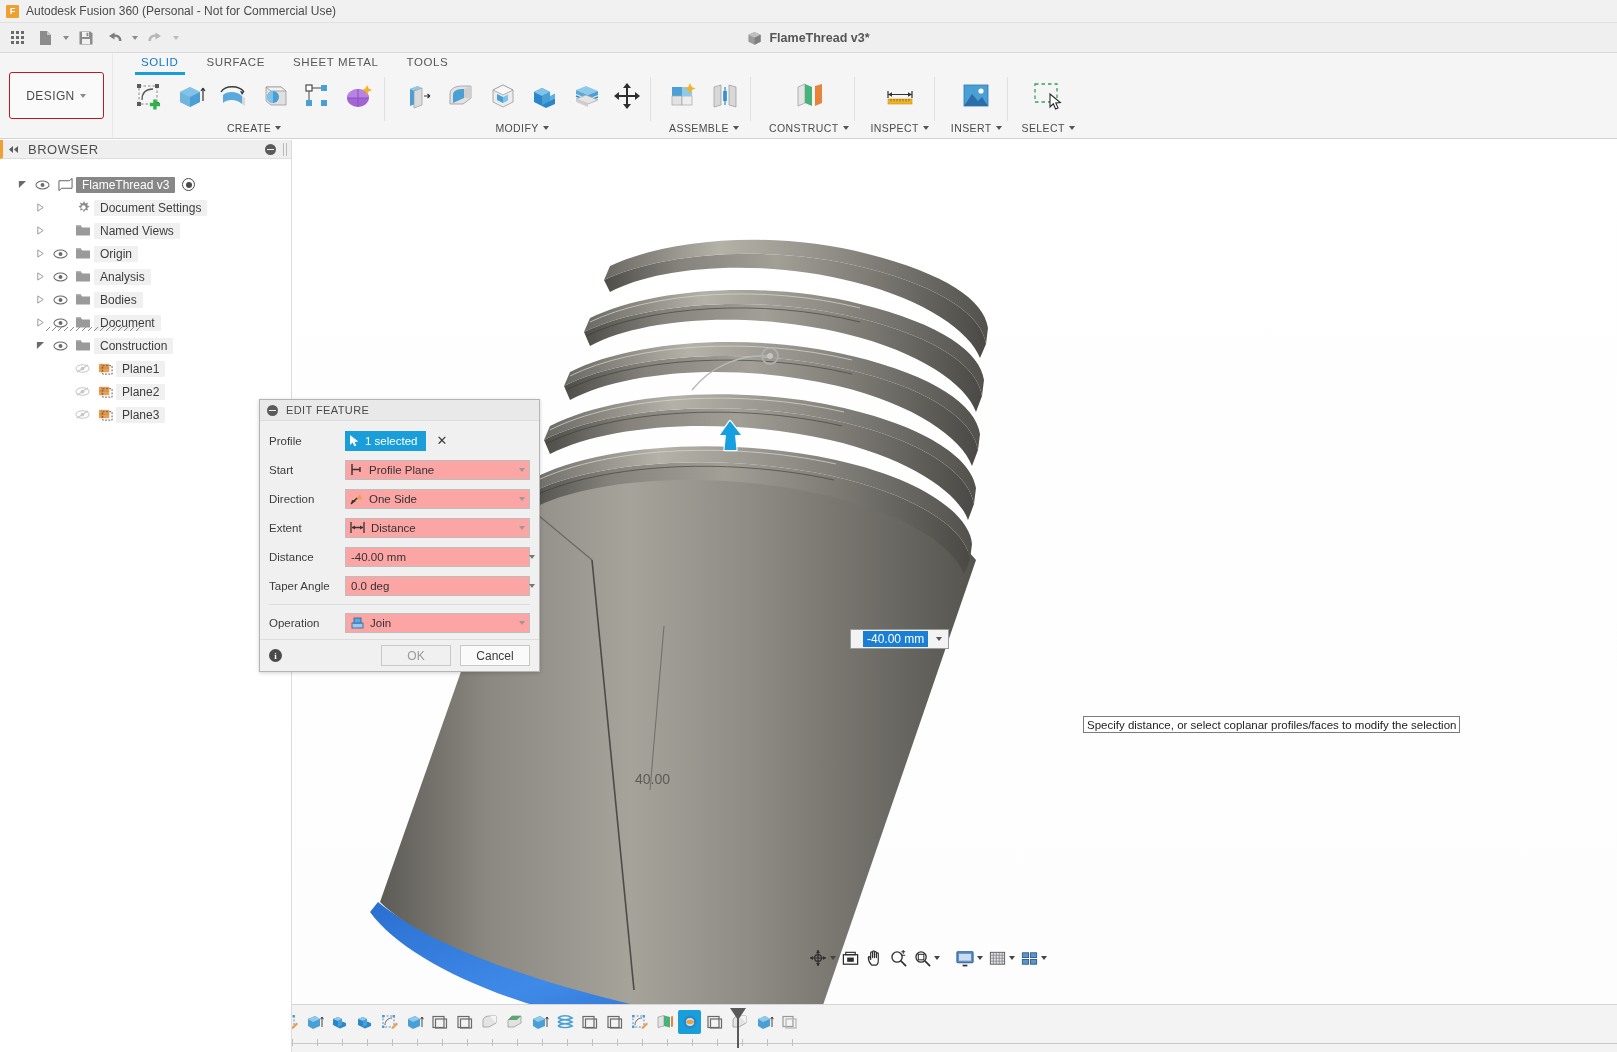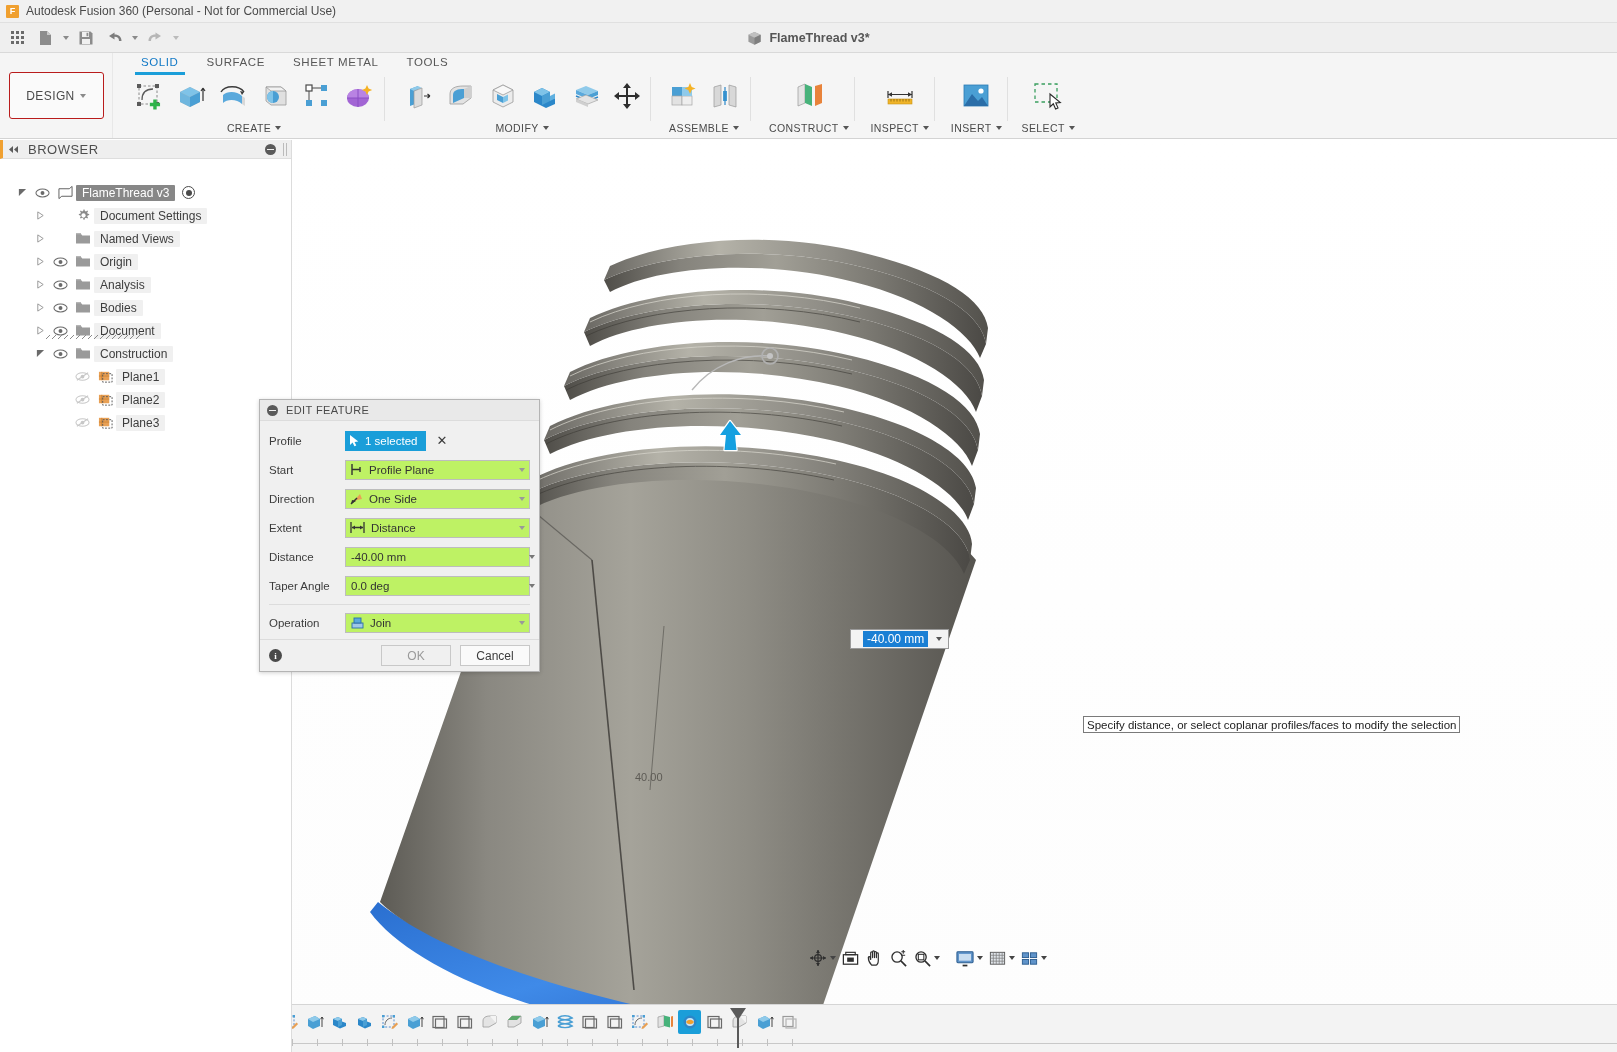--- a/index.html
+++ b/index.html
@@ -101,21 +101,21 @@
     border-left:3px solid #f0a030;
   }
   #browser-header .bh-title { font-size:13px; color:#4e4e4e; letter-spacing:.5px; flex:1;}
   .collapse-dots { width:14px;height:14px;display:flex;align-items:center;justify-content:center;cursor:pointer;color:#666;font-size:10px;}
   .minus-circle {
     width:11px;height:11px;border-radius:50%;background:#5a5a5a;position:relative;cursor:pointer;
   }
   .minus-circle:after{content:"";position:absolute;left:2px;right:2px;top:5px;height:1.5px;background:#efefef;}
   .grip { width:4px;height:13px;border-left:1px solid #bbb;border-right:1px solid #bbb;cursor:col-resize;}
 
-  #tree { padding-top:22px; font-size:12px; }
+  #tree { padding-top:14px; font-size:12px; }
   .tnode { display:flex; align-items:center; height:23px; cursor:pointer; position:relative;}
   .tarrow { width:16px;height:23px;display:flex;align-items:center;justify-content:center;flex:none;}
   .tri { width:9px;height:9px; }
   .eye { width:24px;height:23px;display:flex;align-items:center;justify-content:center;flex:none;cursor:pointer;}
   .ticon { width:22px;height:23px;display:flex;align-items:center;justify-content:center;flex:none;}
   .tlabel { padding:1px 6px; background:#f0f0f0; color:#3d3d3d; border-radius:1px;}
   .tnode.selected .tlabel { background:#878787; color:#fff; }
   .radio-dot {
     width:13px;height:13px;border:1.5px solid #4a4a4a;border-radius:50%;margin-left:7px;
     display:flex;align-items:center;justify-content:center;cursor:pointer;
@@ -138,21 +138,21 @@
   }
   #ed-header {
     height:21px; background:#e9e9e9; border-bottom:1px solid #dcdcdc;
     display:flex; align-items:center; gap:8px; padding-left:7px;
   }
   #ed-header .ed-title { font-size:11px; color:#4a4a4a; letter-spacing:.4px; }
   #ed-body { padding:5px 9px 2px 9px; background:#f0f0f0;}
   .ed-row { display:flex; align-items:center; height:29px; }
   .ed-label { width:76px; color:#3c3c3c; font-size:11.5px;}
   .ed-field {
-    flex:1; height:20px; background:#bef264; border:1px solid #bdbdbd;
+    flex:1; height:20px; background:#fca5a5; border:1px solid #bdbdbd;
     display:flex; align-items:center; position:relative; padding-left:3px; gap:5px;
   }
   .ed-field .fv { color:#333; font-size:11.5px;}
   .ed-dd {
     position:absolute; right:0; top:-1px; bottom:-1px; width:15px;
     display:flex;align-items:center;justify-content:center;cursor:pointer;
   }
   .sel-chip {
     background:#1a9ed9; color:#fff; height:20px; display:flex; align-items:center;
     gap:5px; padding:0 9px 0 4px; font-size:11.5px; cursor:pointer;justify-content:flex-end;
@@ -627,21 +627,21 @@
         <path d="M 294 196 C 356 166 470 158 568 182"></path>
       </g>
 
       <path d="M 400 250 C 420 225 450 214 478 216" fill="none" stroke="#b8b8b8" stroke-width="1.4"></path>
       <circle cx="478" cy="216" r="8" fill="none" stroke="#b0b0b0" stroke-width="1.6"></circle>
       <circle cx="478" cy="216" r="3" fill="#c4c4c4"></circle>
 
       <path d="M 372 486 L 358 650" stroke="#5a5852" stroke-width="1" fill="none" opacity=".7"></path>
     </svg>
 
-    <div style="position:absolute;left:343px;top:631px;font-size:11px;color:#5d5b55;">40.00</div>
+    <div style="position:absolute;left:343px;top:631px;font-size:14px;color:#5d5b55;">40.00</div>
 
     <div style="position:absolute;left:425px;top:279px;">
       <svg width="28" height="34" viewBox="0 0 28 34">
         <path d="M13 2 L24 16 L18 16 L19.5 31 L7.5 31 L9 16 L3 16 Z" fill="#14a0e0" stroke="#ffffff" stroke-width="2.4" stroke-linejoin="round"></path>
         <path d="M13 2 L24 16 L18 16 L19.5 31 L7.5 31 L9 16 L3 16 Z" fill="#14a0e0"></path>
       </svg>
     </div>
   </div>
 
   <div id="browser">

